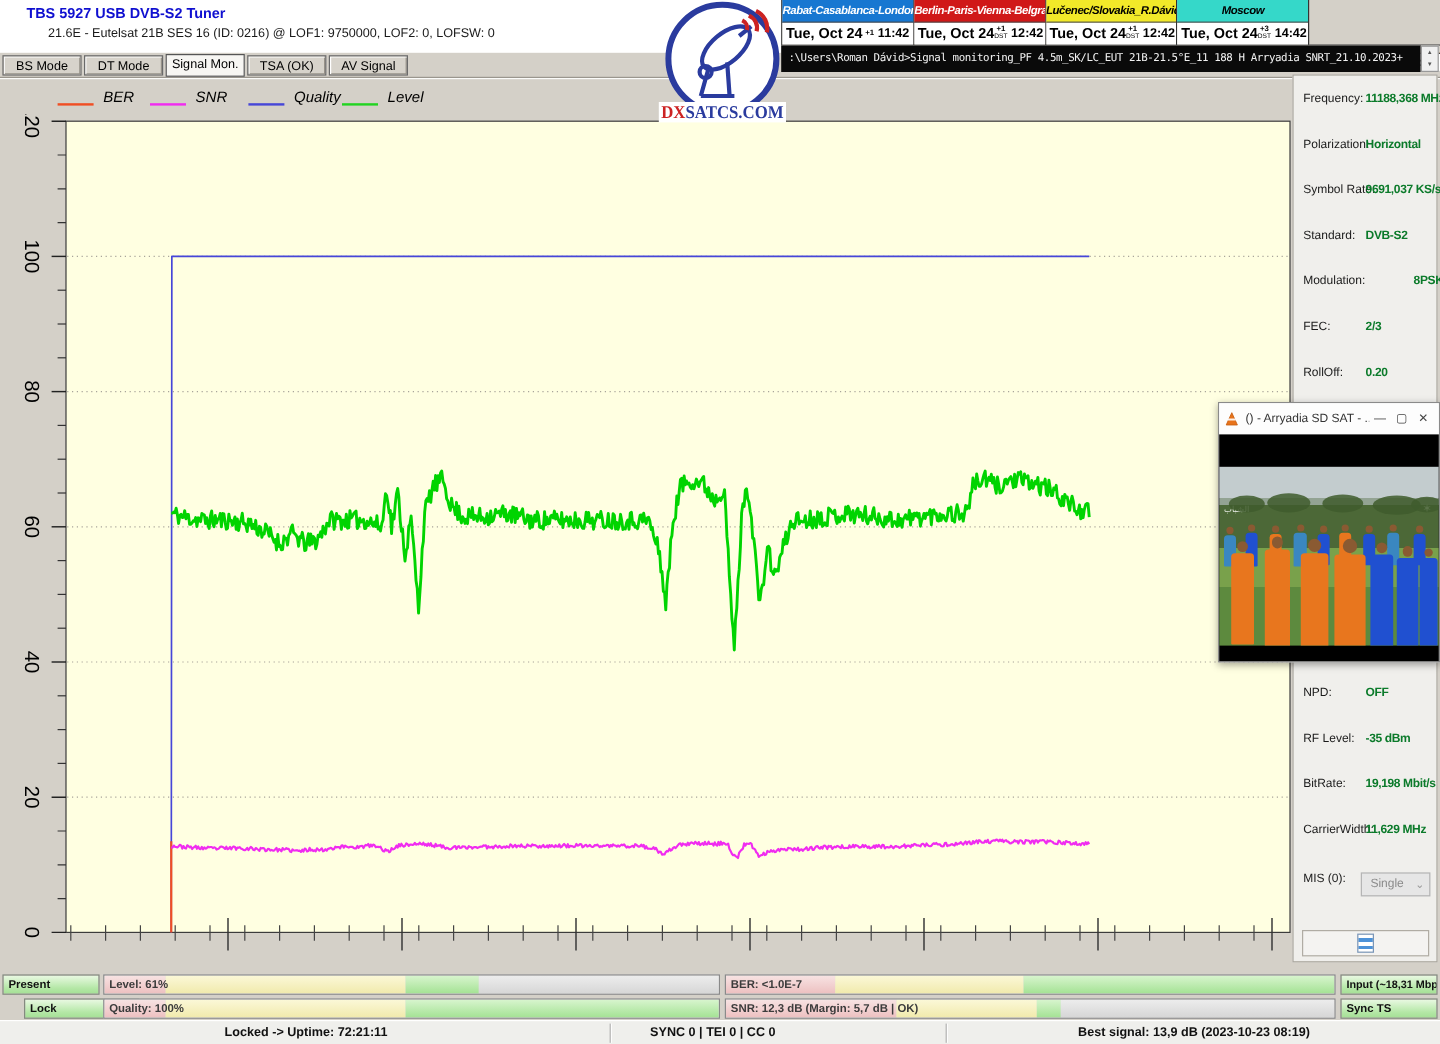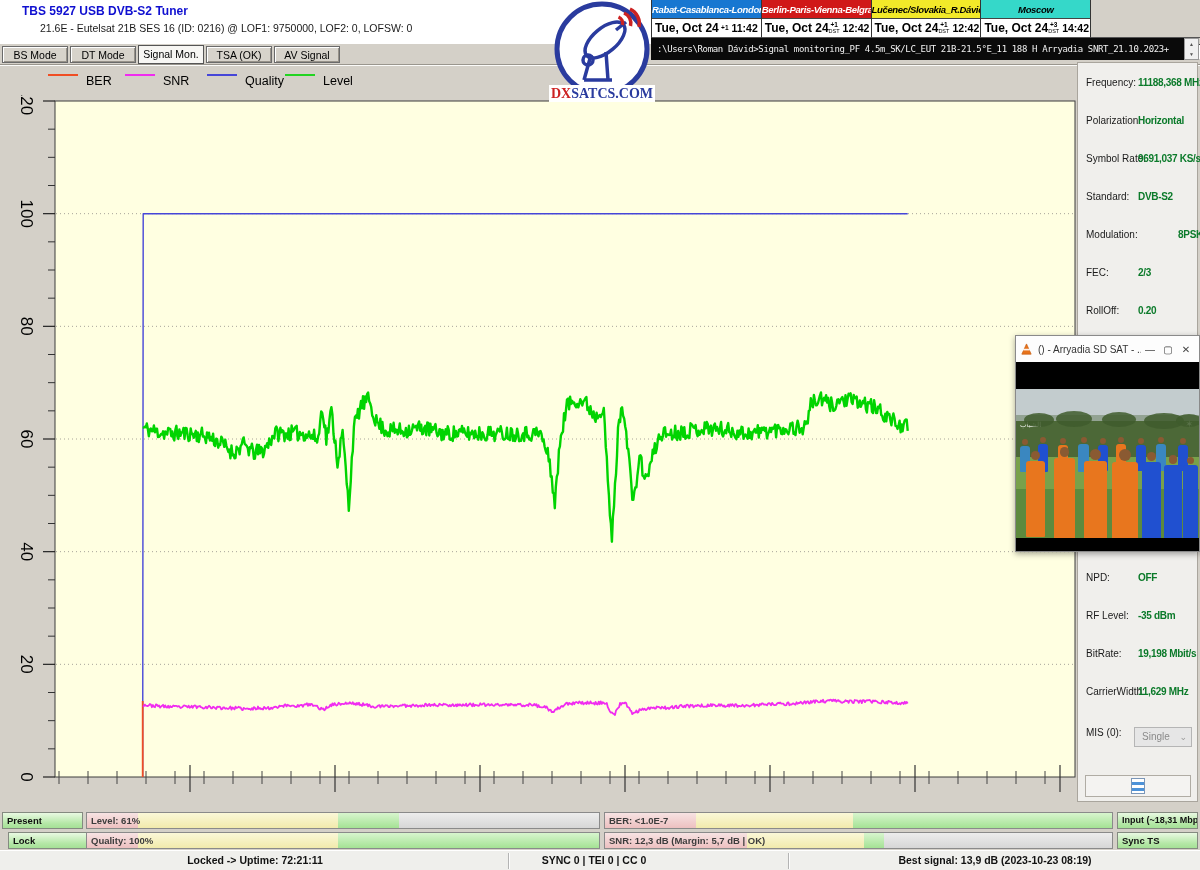--- a/index.html
+++ b/index.html
@@ -29,21 +29,21 @@
   
   #logo{position:absolute;left:546px;top:0px;width:112px;height:106px;z-index:30;}
   
   .tab{position:absolute;top:46px;width:66px;height:17px;font-size:10.5px;color:#000;text-align:center;line-height:16px;
       background:#d7d3cb;border:1px solid #6a6a6a;box-sizing:border-box;
       box-shadow:inset 1px 1px 0 #ffffff, inset -1px -1px 0 #979289;cursor:pointer;}
   .tab.active{background:#f7f6f3;top:45px;height:19px;box-shadow:none;border-color:#555;z-index:2;}
   #divider{position:absolute;left:0;top:64px;width:1200px;height:0;border-top:1px solid #9a968e;border-bottom:1px solid #fbfbf9;}
   
   #legend{position:absolute;left:0;top:74px;width:700px;height:20px;}
-  .legend-item{position:absolute;top:0;display:flex;align-items:flex-start;}
+  .legend-item{position:absolute;top:0;display:flex;align-items:flex-end;font-style:italic;}
   .legend-line{width:30px;height:2px;margin-right:8px;}
   .legend-label{font-size:12.5px;color:#000;}
   
   #chart-svg{position:absolute;left:0;top:95px;}
   
   #panel{position:absolute;left:1077px;top:62px;width:121px;height:740px;background:#f0efec;
       border:1px solid #a9a59d;box-sizing:border-box;}
   .p-label{position:absolute;left:8px;font-size:10px;color:#1a1a1a;white-space:nowrap;}
   .p-value{position:absolute;left:60px;font-size:10px;font-weight:bold;letter-spacing:-0.3px;color:#0b7a2a;white-space:nowrap;}
   #mis-select{position:absolute;left:56px;top:664px;width:58px;height:20px;background:#e6e6e6;border:1px solid #b5b5b5;
@@ -403,21 +403,21 @@
         </div>
         <div class="fig" style="left: 167px; top: 68px; width: 15px;">
           <div class="head" style="width: 7.10526px; height: 7.10526px;"></div>
           <div class="torso" style="width: 15px; height: 76px; background: rgb(32, 80, 208);"></div>
         </div>
       </div>
   </div>
 </div>
 
 <div class="badge" style="left:2px;top:812px;width:81px"><span>Present</span></div>
-<div class="badge" style="left:8px;top:832px;width:96px"><span>Lock</span></div>
+<div class="badge" style="left:20px;top:832px;width:96px"><span>Lock</span></div>
 <div class="meter" style="left:86px;top:812px;width:514px">
   <div class="meter-track">
       <div class="seg seg-pink" style="width: 10%;"></div>
       <div class="seg seg-yellow" style="width: 39%;"></div>
       <div class="seg seg-green" style="width: 12%;"></div>
       <div class="seg seg-empty" style="width: 39%;"></div>
     </div>
   <span class="meter-label">Level: 61%</span>
 </div>
 <div class="meter" style="left:86px;top:832px;width:514px">

